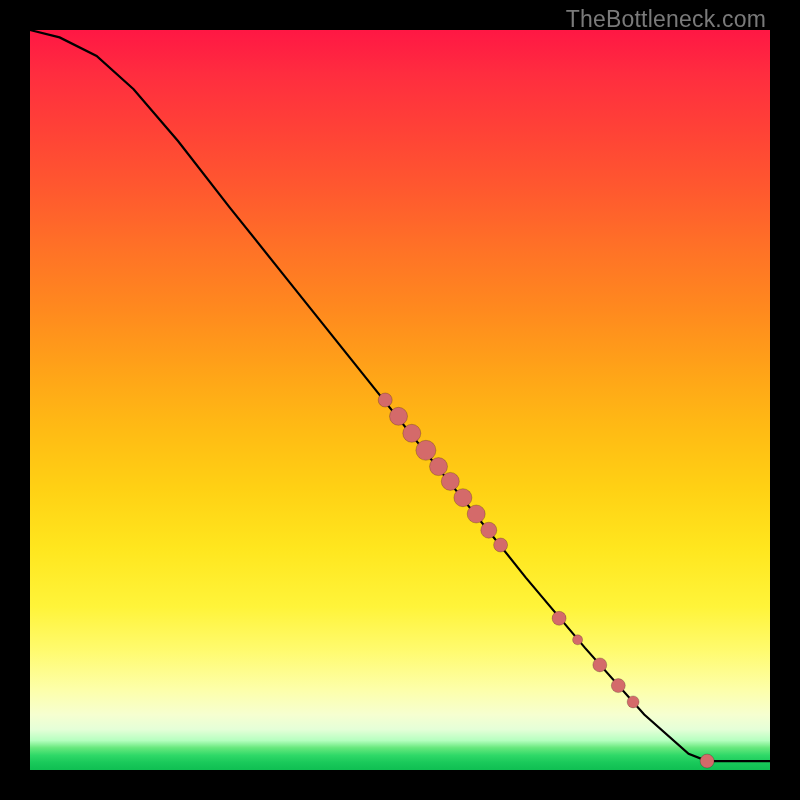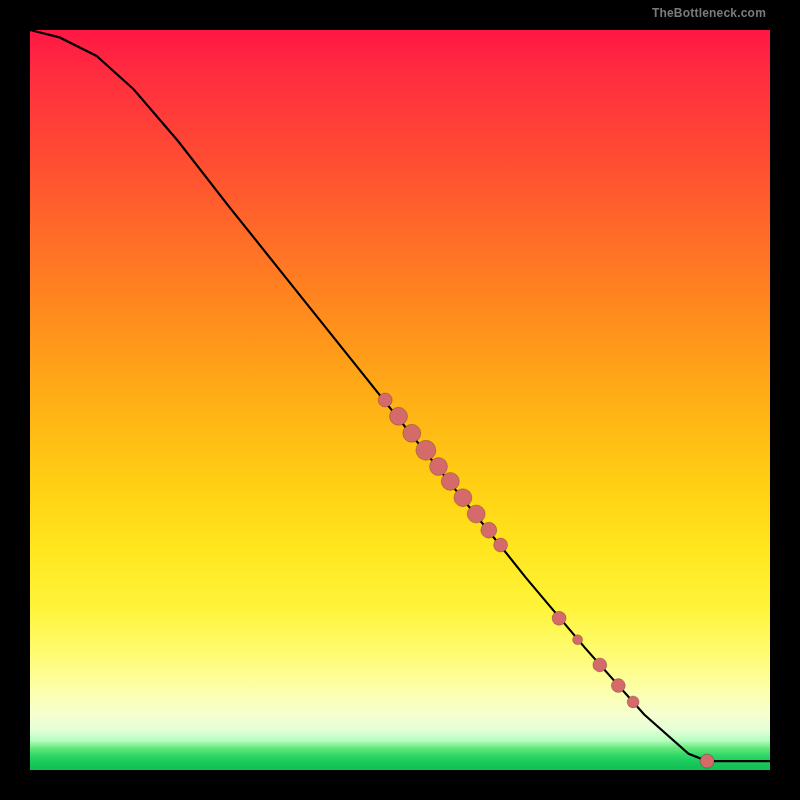--- a/index.html
+++ b/index.html
@@ -46,22 +46,22 @@
       #2fd968 98%,
       #19c95a 99%,
       #0fbf52 100%
     );
   }
   .watermark {
     position: absolute;
     top: 6px;
     right: 34px;
     color: #7a7a7a;
-    font-size: 12px;
-    font-weight: 700;
+    font-size: 23px;
+    font-weight: 400;
     letter-spacing: 0.2px;
     user-select: none;
   }
   svg.curve {
     position: absolute;
     left: 0;
     top: 0;
     width: 740px;
     height: 740px;
     overflow: visible;

